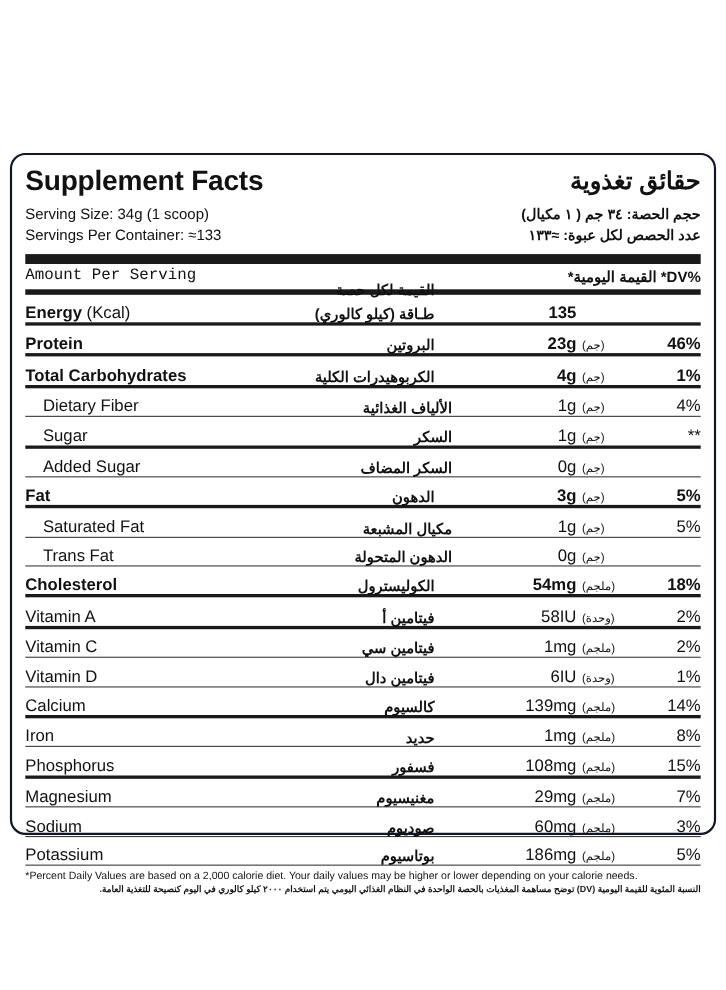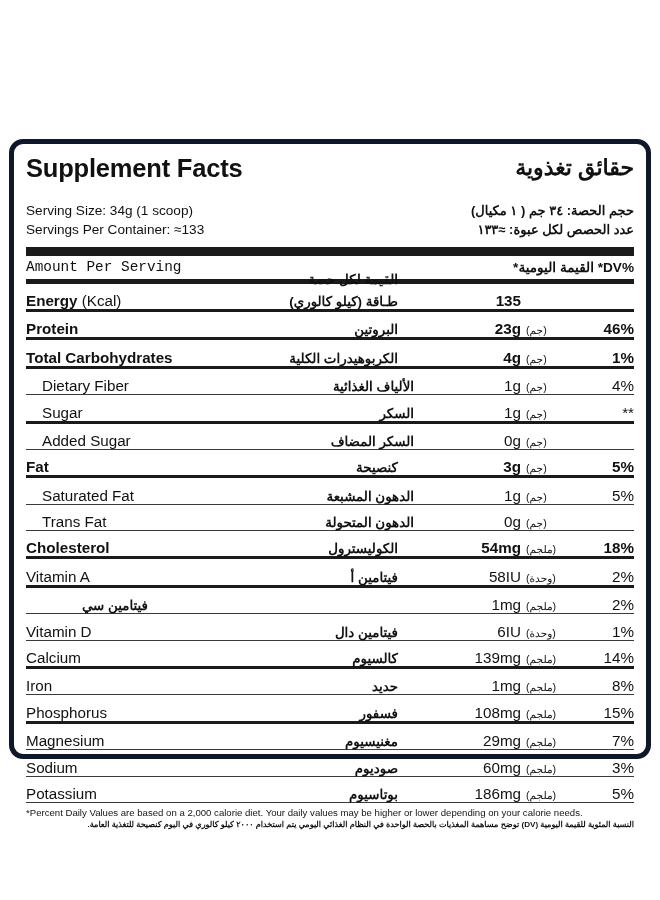--- a/index.html
+++ b/index.html
@@ -17,21 +17,21 @@
     overflow: hidden;
   }
 
   #label-frame {
     position: absolute;
     left: 9px;
     top: 139px;
     width: 642px;
     height: 620px;
     box-sizing: border-box;
-    border: 5px solid #0f172a;
+    border: 2px solid #0f172a;
     border-radius: 14px;
     background: #ffffff;
     padding: 10px 12px 6px 12px;
   }
 
   
   .header-block {
     position: relative;
     padding-bottom: 4px;
   }
@@ -50,21 +50,21 @@
     font-size: 22px;
     font-weight: bold;
     direction: rtl;
     line-height: 1.2;
     padding-top: 1px;
   }
   .serving-row {
     display: flex;
     justify-content: space-between;
     align-items: flex-start;
-    margin-top: 18px;
+    margin-top: 5px;
   }
   .serving-en { font-size: 13.6px; line-height: 1.42; }
   .serving-ar {
     font-size: 13px;
     direction: rtl;
     text-align: right;
     line-height: 1.5;
     font-weight: bold;
   }
 
@@ -245,29 +245,29 @@
       <div class="row">
         <div class="c-en indent">Added Sugar</div>
         <div class="c-ar">السكر المضاف</div>
         <div class="c-val">0g</div>
         <div class="c-unit">(جم)</div>
         <div class="c-dv"></div>
       </div>
       <div class="rule-light"></div>
       <div class="row bold">
         <div class="c-en">Fat</div>
-        <div class="c-ar">كنصيحة</div>
+        <div class="c-ar">الدهون</div>
         <div class="c-val">3g</div>
         <div class="c-unit">(جم)</div>
         <div class="c-dv">5%</div>
       </div>
       <div class="rule-heavy"></div>
       <div class="row">
         <div class="c-en indent">Saturated Fat</div>
-        <div class="c-ar">الدهون المشبعة</div>
+        <div class="c-ar">مكيال المشبعة</div>
         <div class="c-val">1g</div>
         <div class="c-unit">(جم)</div>
         <div class="c-dv">5%</div>
       </div>
       <div class="rule-light"></div>
       <div class="row">
         <div class="c-en indent">Trans Fat</div>
         <div class="c-ar">الدهون المتحولة</div>
         <div class="c-val">0g</div>
         <div class="c-unit">(جم)</div>
@@ -284,20 +284,21 @@
       <div class="rule-heavy"></div>
       <div class="row">
         <div class="c-en">Vitamin A</div>
         <div class="c-ar">فيتامين أ</div>
         <div class="c-val">58IU</div>
         <div class="c-unit">(وحدة)</div>
         <div class="c-dv">2%</div>
       </div>
       <div class="rule-heavy"></div>
       <div class="row">
+        <div class="c-en">Vitamin C</div>
         <div class="c-ar">فيتامين سي</div>
         <div class="c-val">1mg</div>
         <div class="c-unit">(ملجم)</div>
         <div class="c-dv">2%</div>
       </div>
       <div class="rule-light"></div>
       <div class="row">
         <div class="c-en">Vitamin D</div>
         <div class="c-ar">فيتامين دال</div>
         <div class="c-val">6IU</div>

